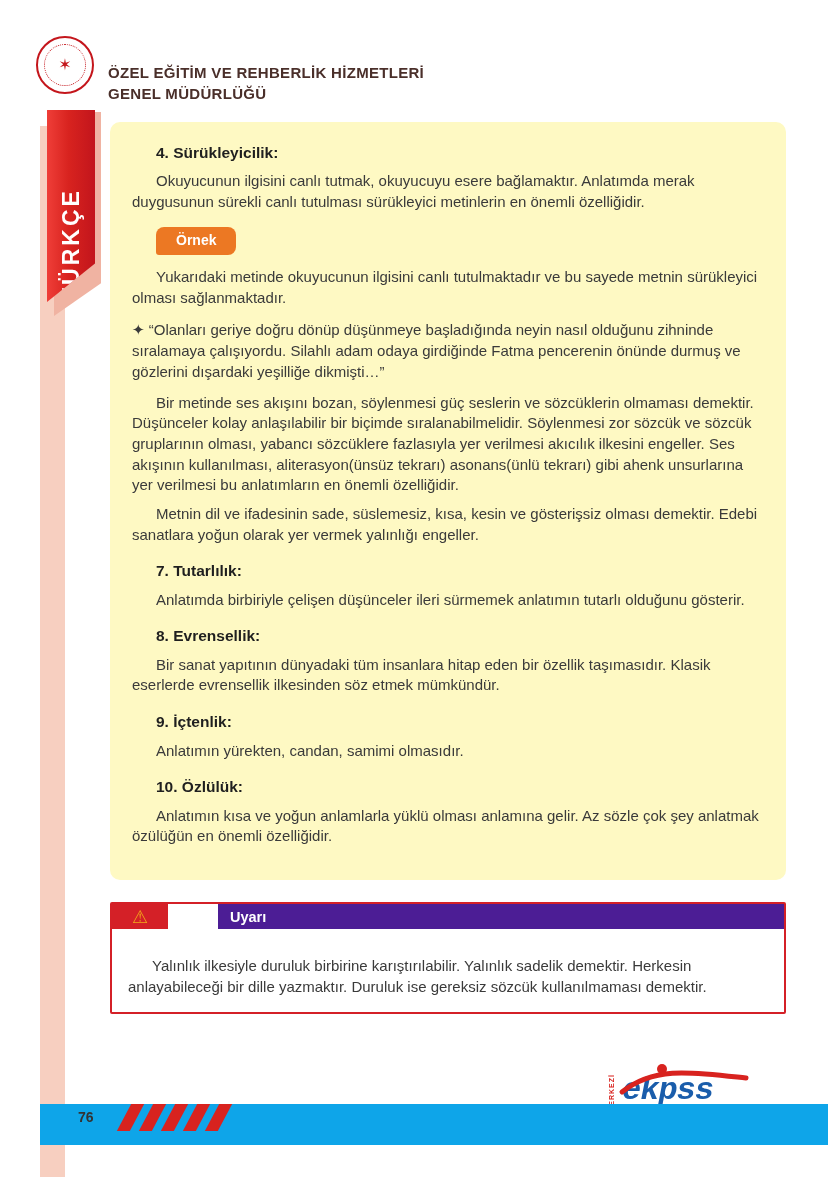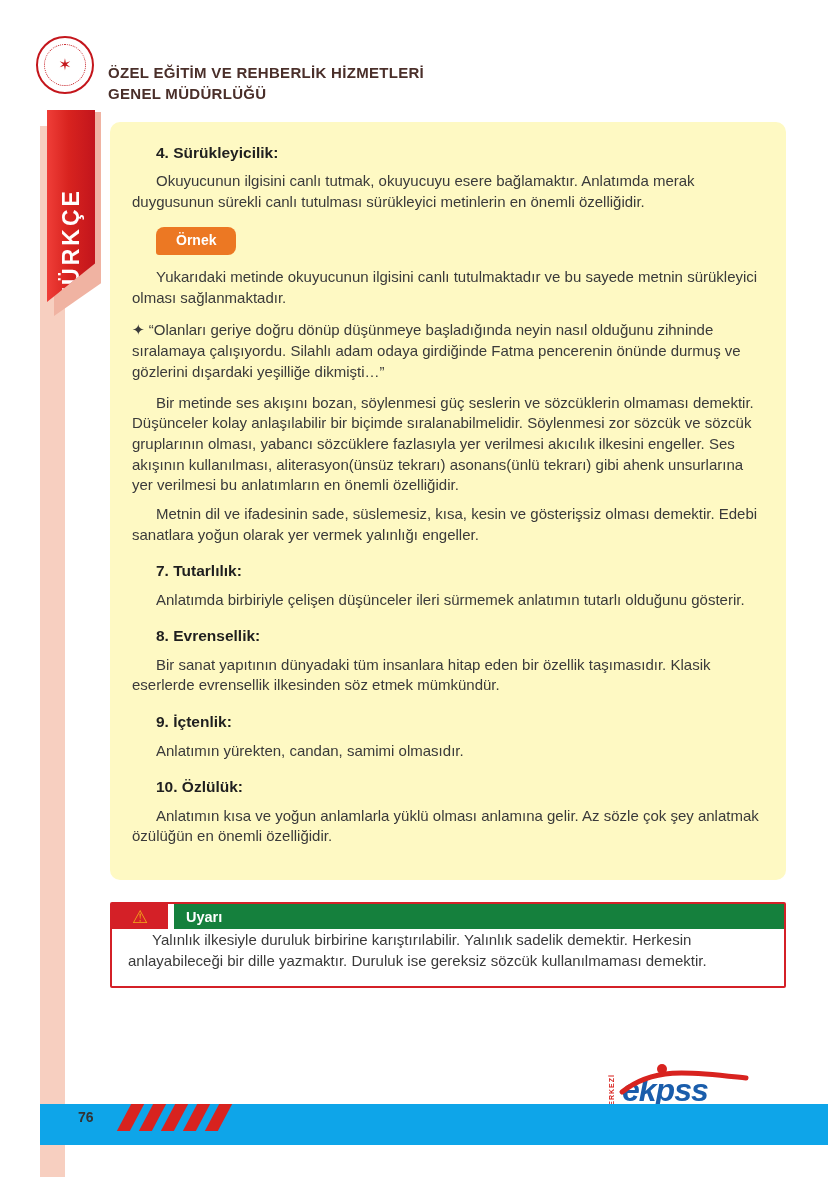--- a/index.html
+++ b/index.html
@@ -92,26 +92,26 @@
     border: 2px solid #d42027; border-radius: 2px;
   }
   .warning-header { display: flex; height: 25px; }
   .warning-icon-seg {
     width: 56px; background: #d42027;
     display: flex; align-items: center; justify-content: center;
   }
   .warning-triangle { color: #f2a71b; font-size: 18px; line-height: 1; }
   .warning-gap { width: 6px; background: #ffffff; }
   .warning-bar {
-    flex: 1; background: #15803d; color: #ffffff;
+    flex: 1; background: #4c1d95; color: #ffffff;
     font-weight: bold; font-size: 14.5px;
-    display: flex; align-items: center; padding-left: 12px;
+    display: flex; align-items: center; padding-left: 12px; margin-left: 44px;
   }
   .warning-body {
-    padding: 0 16px 14px 16px; font-size: 15px;
+    padding: 26px 16px 14px 16px; font-size: 15px;
     color: #3a3a3a; line-height: 1.42; text-indent: 24px;
   }
 
   
   .footer-strip {
     position: absolute; left: 40px; right: 0; top: 1104px;
     height: 41px; background: #0ea5e9; text-align: center;
   }
   .page-number {
     position: absolute; left: 38px; top: 0;
@@ -133,21 +133,21 @@
   }
   .ekpss-sub {
     position: absolute; left: 0; top: 6px;
     writing-mode: vertical-rl; transform: rotate(180deg);
     font-size: 7px; font-weight: bold; color: #d8231f; letter-spacing: 1px;
   }
   .ekpss-text {
     position: absolute; left: 14px; top: 4px;
     color: #1a5dab; font-weight: bold; font-style: italic;
     font-size: 32px; letter-spacing: -1px;
-    border-bottom: 2px solid #1a5dab; padding-bottom: 1px;
+    border-bottom: 2px solid #1a5dab; padding-bottom: 1px; font-family: Liberation Mono, monospace;
   }
   .ekpss-swoosh { position: absolute; left: 6px; top: -6px; }
 </style>
 </head>
 <body>
 
 <div class="page">
 
   <div class="logo">
     <div class="logo-ring">

